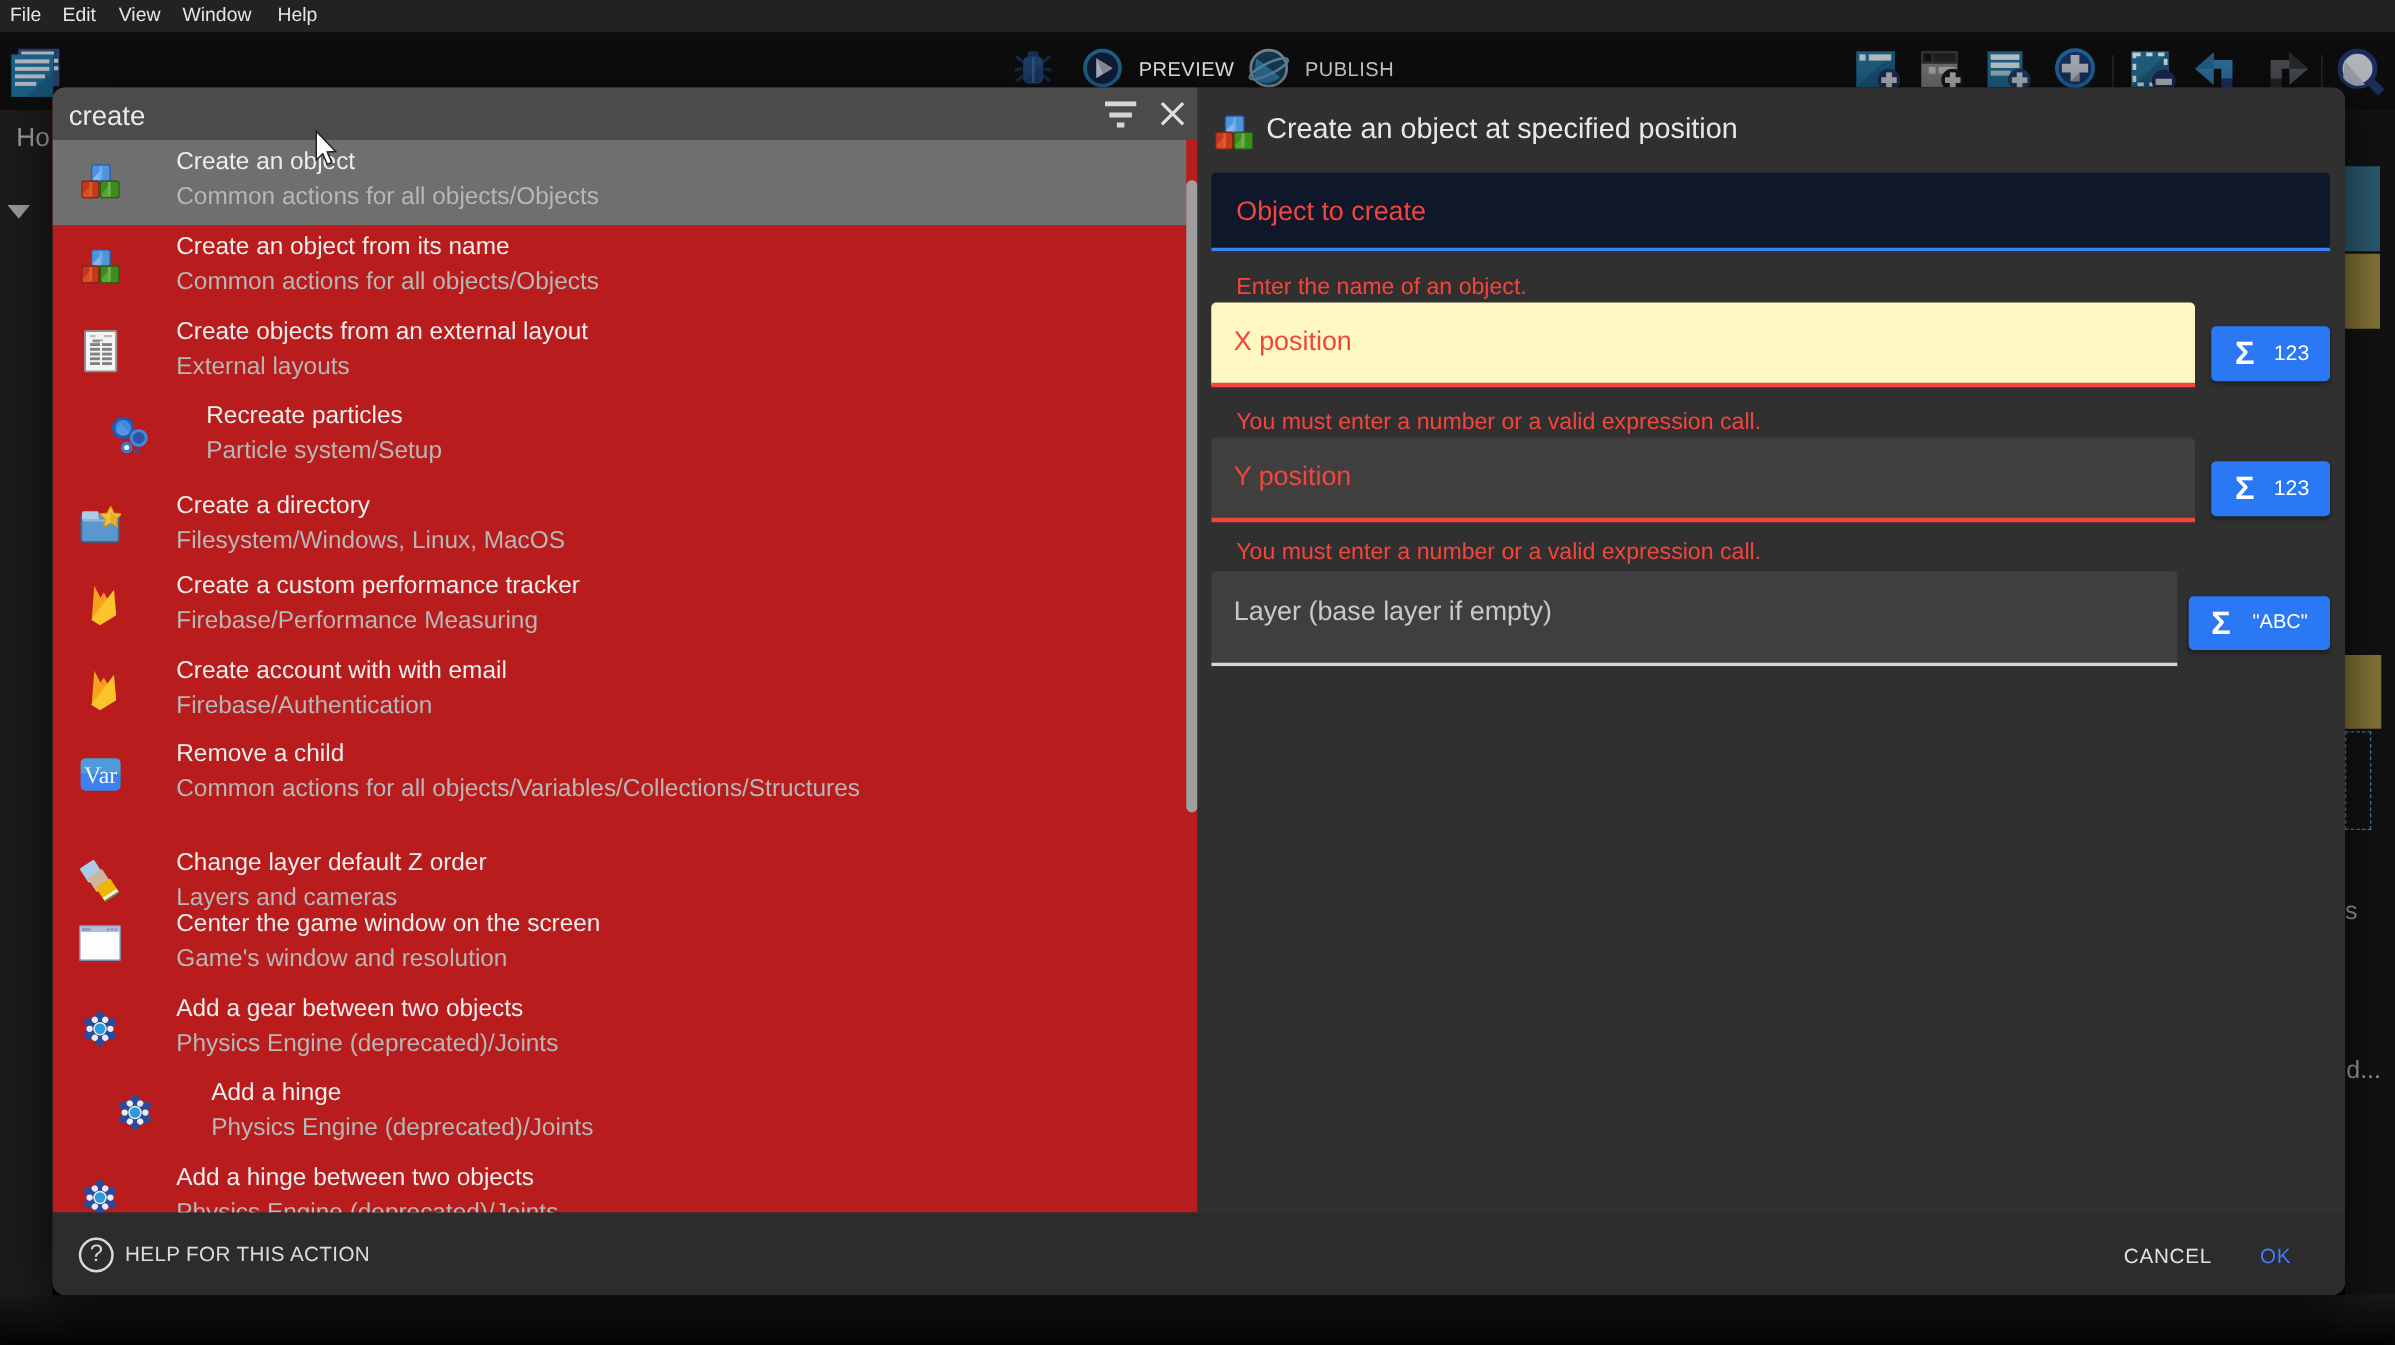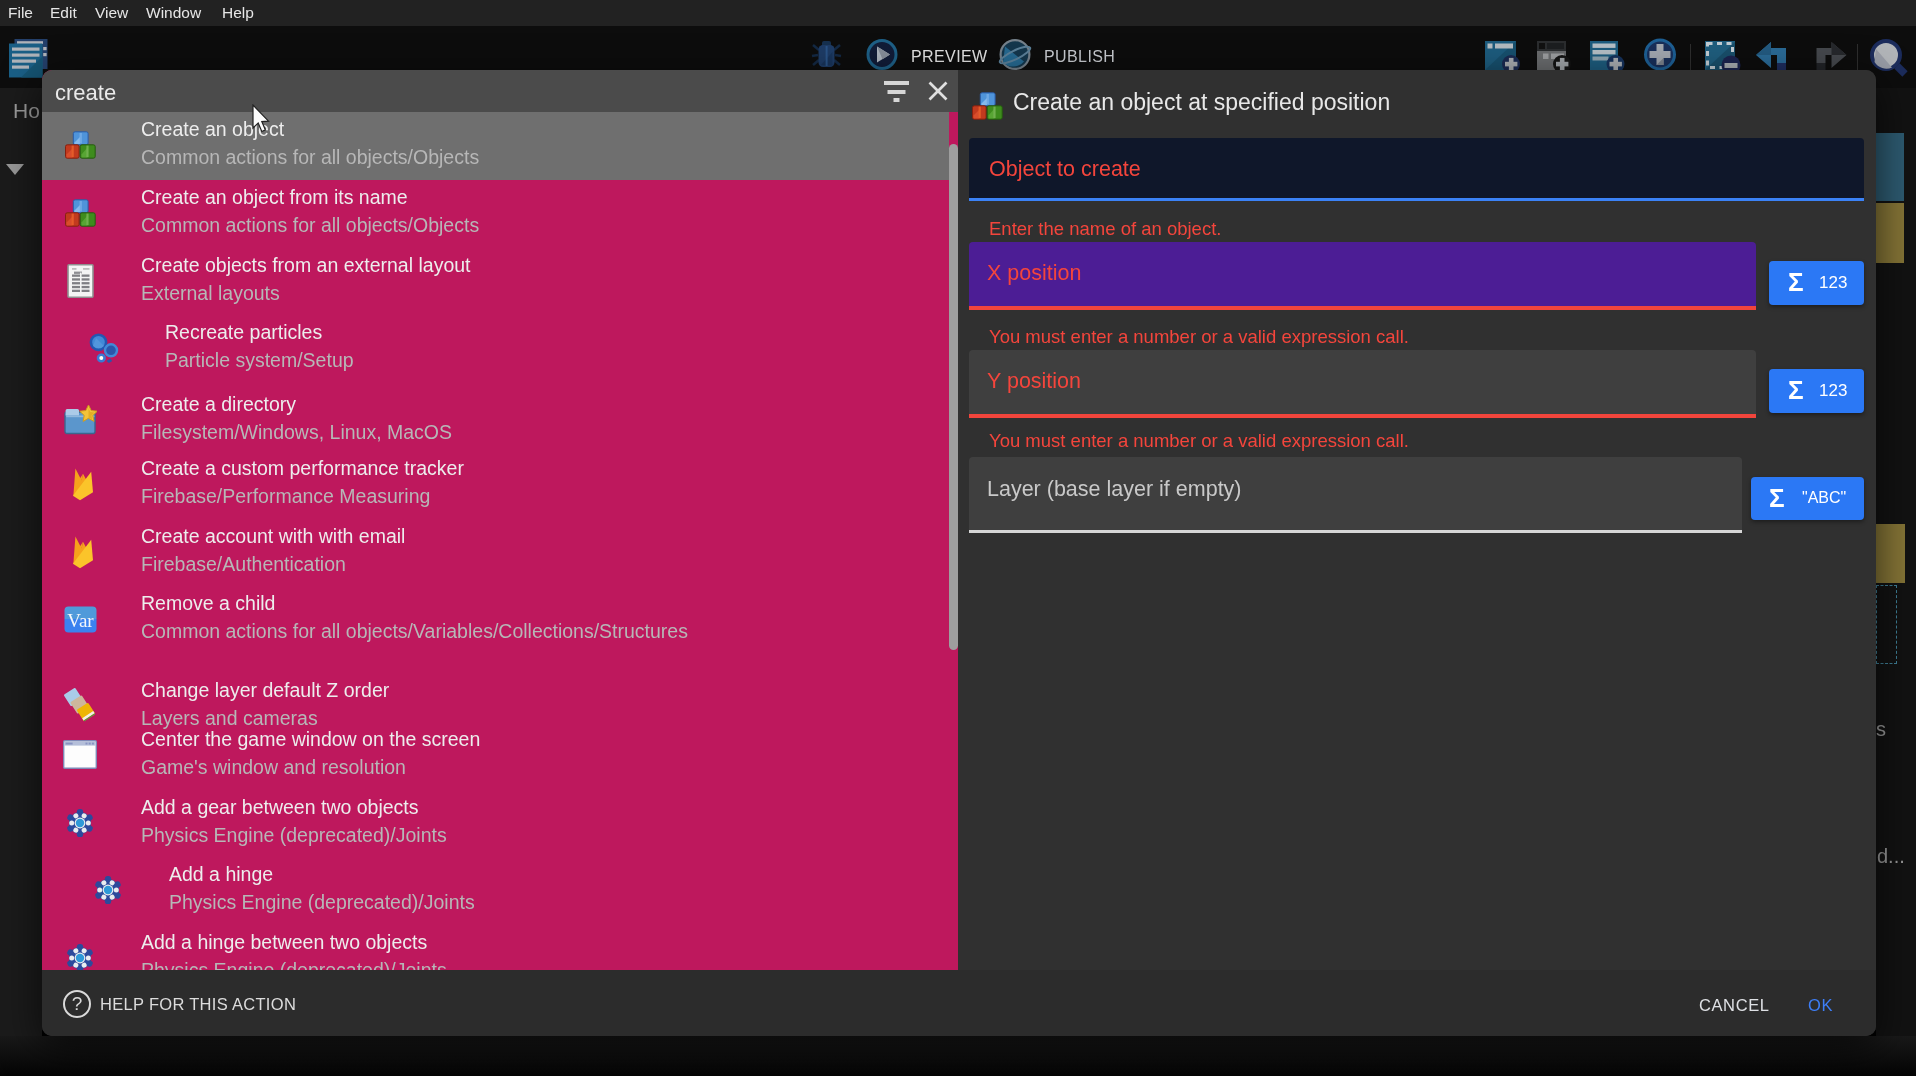--- a/index.html
+++ b/index.html
@@ -146,21 +146,21 @@
 <div class="abs" style="left:0;top:436px;width:29px;height:59px;background:#847436"></div>
 <div class="abs" style="left:0;top:497px;width:19px;height:77px;border:1px dashed #3f7f96"></div>
 <span class="abs" style="left:0;top:630px;font-size:20px;color:#9a9a9a">s</span>
 <span class="abs" style="left:1px;top:757px;font-size:20px;color:#9a9a9a">d...</span>
 </div>
 
 <div class="abs" style="left:0;top:1036px;width:1916px;height:40px;background:linear-gradient(180deg,#191919,#040404)"></div>
 
 <div class="abs" style="left:42px;top:70px;width:1834px;height:966px;background:#303030;border-radius:10px;overflow:hidden;box-shadow:0 12px 40px rgba(0,0,0,0.65)">
 
-  <div class="abs" style="left:0;top:0;width:916px;height:900px;background:#be185d">
+  <div class="abs" style="left:0;top:0;width:916px;height:900px;background:#b91c1c">
     <div class="abs" style="left:0;top:0;width:916px;height:42px;background:#4b4b4b">
       <span class="abs" style="left:13px;top:10px;font-size:22px;color:#eaeaea">create</span>
       <svg class="abs" style="left:842px;top:11px" width="26" height="22" viewBox="0 0 26 22">
         <rect x="0" y="0" width="25" height="4" fill="#d6d6d6"></rect>
         <rect x="3.5" y="9" width="18" height="4" fill="#d6d6d6"></rect>
         <rect x="9.5" y="17" width="6" height="4" fill="#d6d6d6"></rect>
       </svg>
       <svg class="abs" style="left:886px;top:11px" width="20" height="20" viewBox="0 0 20 20">
         <line x1="1.5" y1="1.5" x2="18.5" y2="18.5" stroke="#e0e0e0" stroke-width="2.6"></line>
         <line x1="18.5" y1="1.5" x2="1.5" y2="18.5" stroke="#e0e0e0" stroke-width="2.6"></line>
@@ -373,21 +373,21 @@
 <path d="M16.5 23.5 L22.5 16.5 L22.5 26.5 L16.5 26.5 Z" fill="#62ad3c" opacity="0.75"></path>
 <rect x="21.4" y="14.6" width="2.2" height="11.5" fill="#74b352" opacity="0.9"></rect>
 </svg></div>
     <span class="abs" style="left:55px;top:19px;font-size:23px;color:#e8e8e8;white-space:nowrap">Create an object at specified position</span>
 
     <div class="abs" style="left:11px;top:68px;width:895px;height:60px;background:#0f172a;border-bottom:3px solid #3b82f6;border-radius:4px 4px 0 0">
       <span class="abs" style="left:20px;top:19px;font-size:21.5px;color:#f4453c">Object to create</span>
     </div>
     <div class="abs" style="left:31px;top:148px;font-size:18.5px;color:#f4453c">Enter the name of an object.</div>
 
-    <div class="abs" style="left:11px;top:172px;width:787px;height:64px;background:#4c1d95;border-bottom:4px solid #f2453c;border-radius:4px 4px 0 0">
+    <div class="abs" style="left:11px;top:172px;width:787px;height:64px;background:#fef9c3;border-bottom:4px solid #f2453c;border-radius:4px 4px 0 0">
       <span class="abs" style="left:18px;top:19px;font-size:21.5px;color:#f4453c">X position</span>
     </div>
     <div class="abs" style="left:811px;top:191px;width:95px;height:44px;background:#2b78f5;border-radius:4px;box-shadow:0 2px 4px rgba(0,0,0,0.4)">
       <span class="abs" style="left:19px;top:6px;font-size:26px;font-weight:bold;color:#fff">Σ</span>
       <span class="abs" style="left:50px;top:12px;font-size:17px;color:#fff">123</span>
     </div>
     <div class="abs" style="left:31px;top:256px;font-size:18.5px;color:#f4453c">You must enter a number or a valid expression call.</div>
 
     <div class="abs" style="left:11px;top:280px;width:787px;height:64px;background:#3f3f3f;border-bottom:4px solid #f2453c;border-radius:4px 4px 0 0">
       <span class="abs" style="left:18px;top:19px;font-size:21.5px;color:#f4453c">Y position</span>

